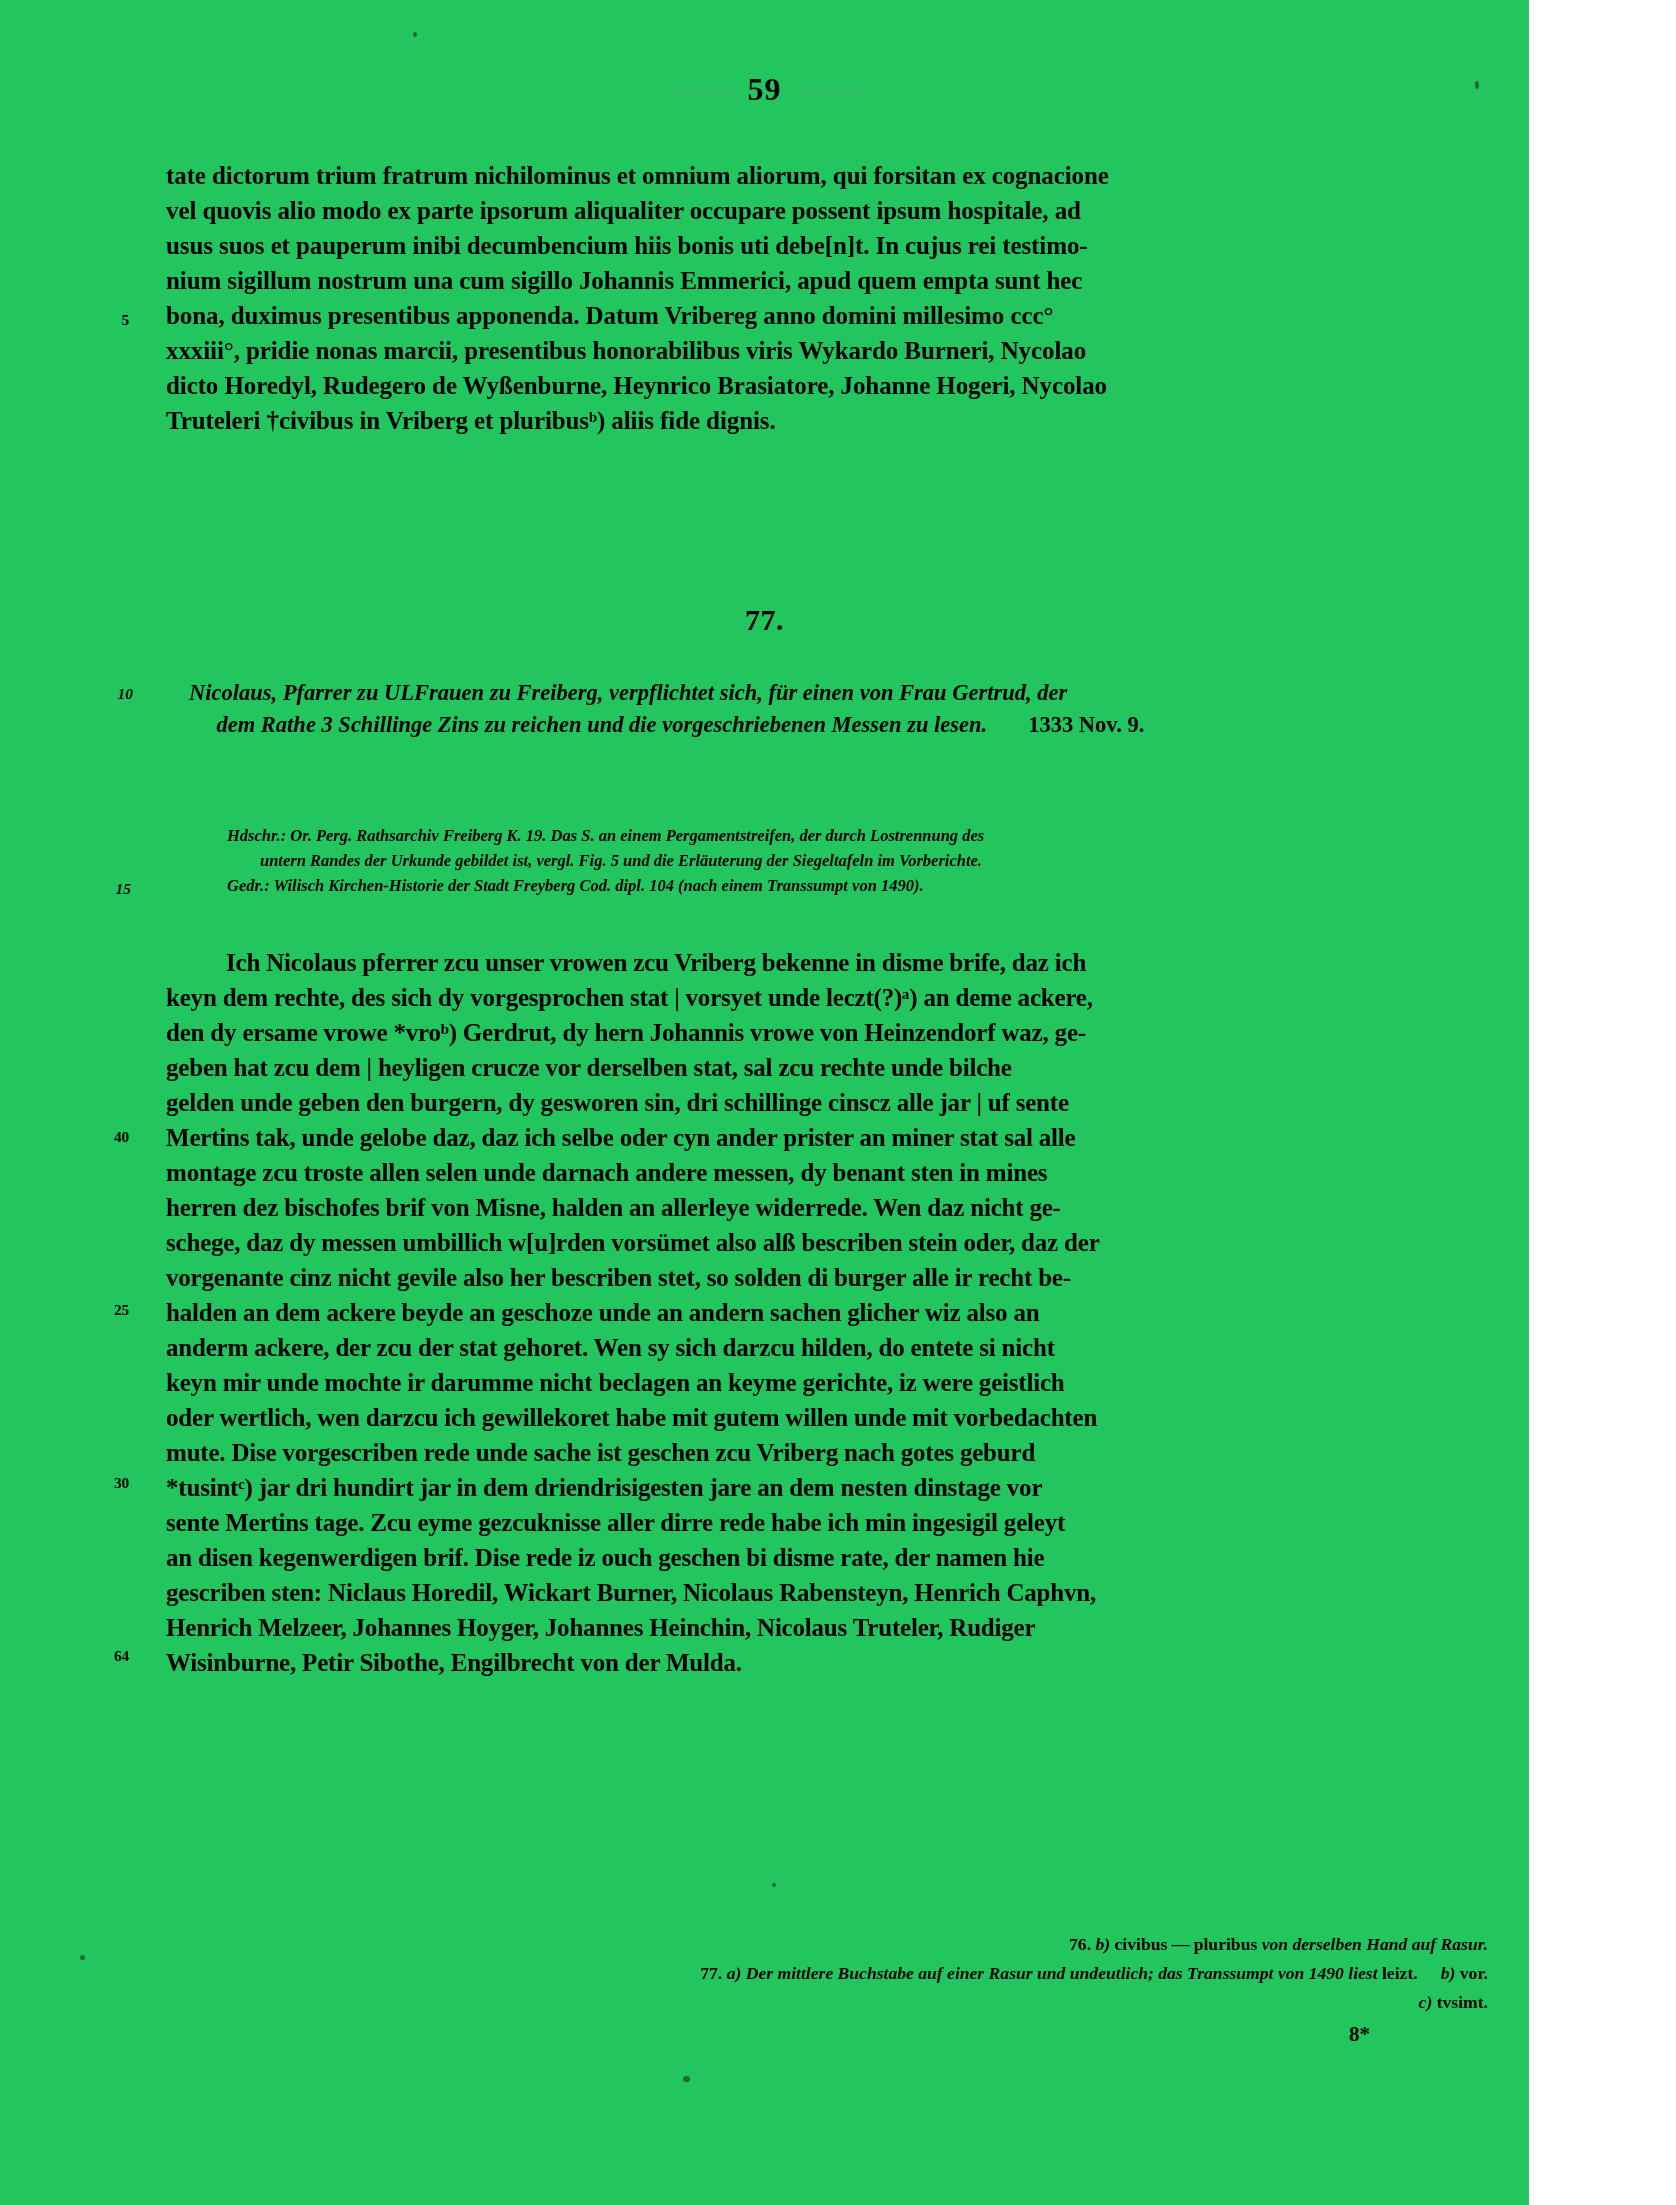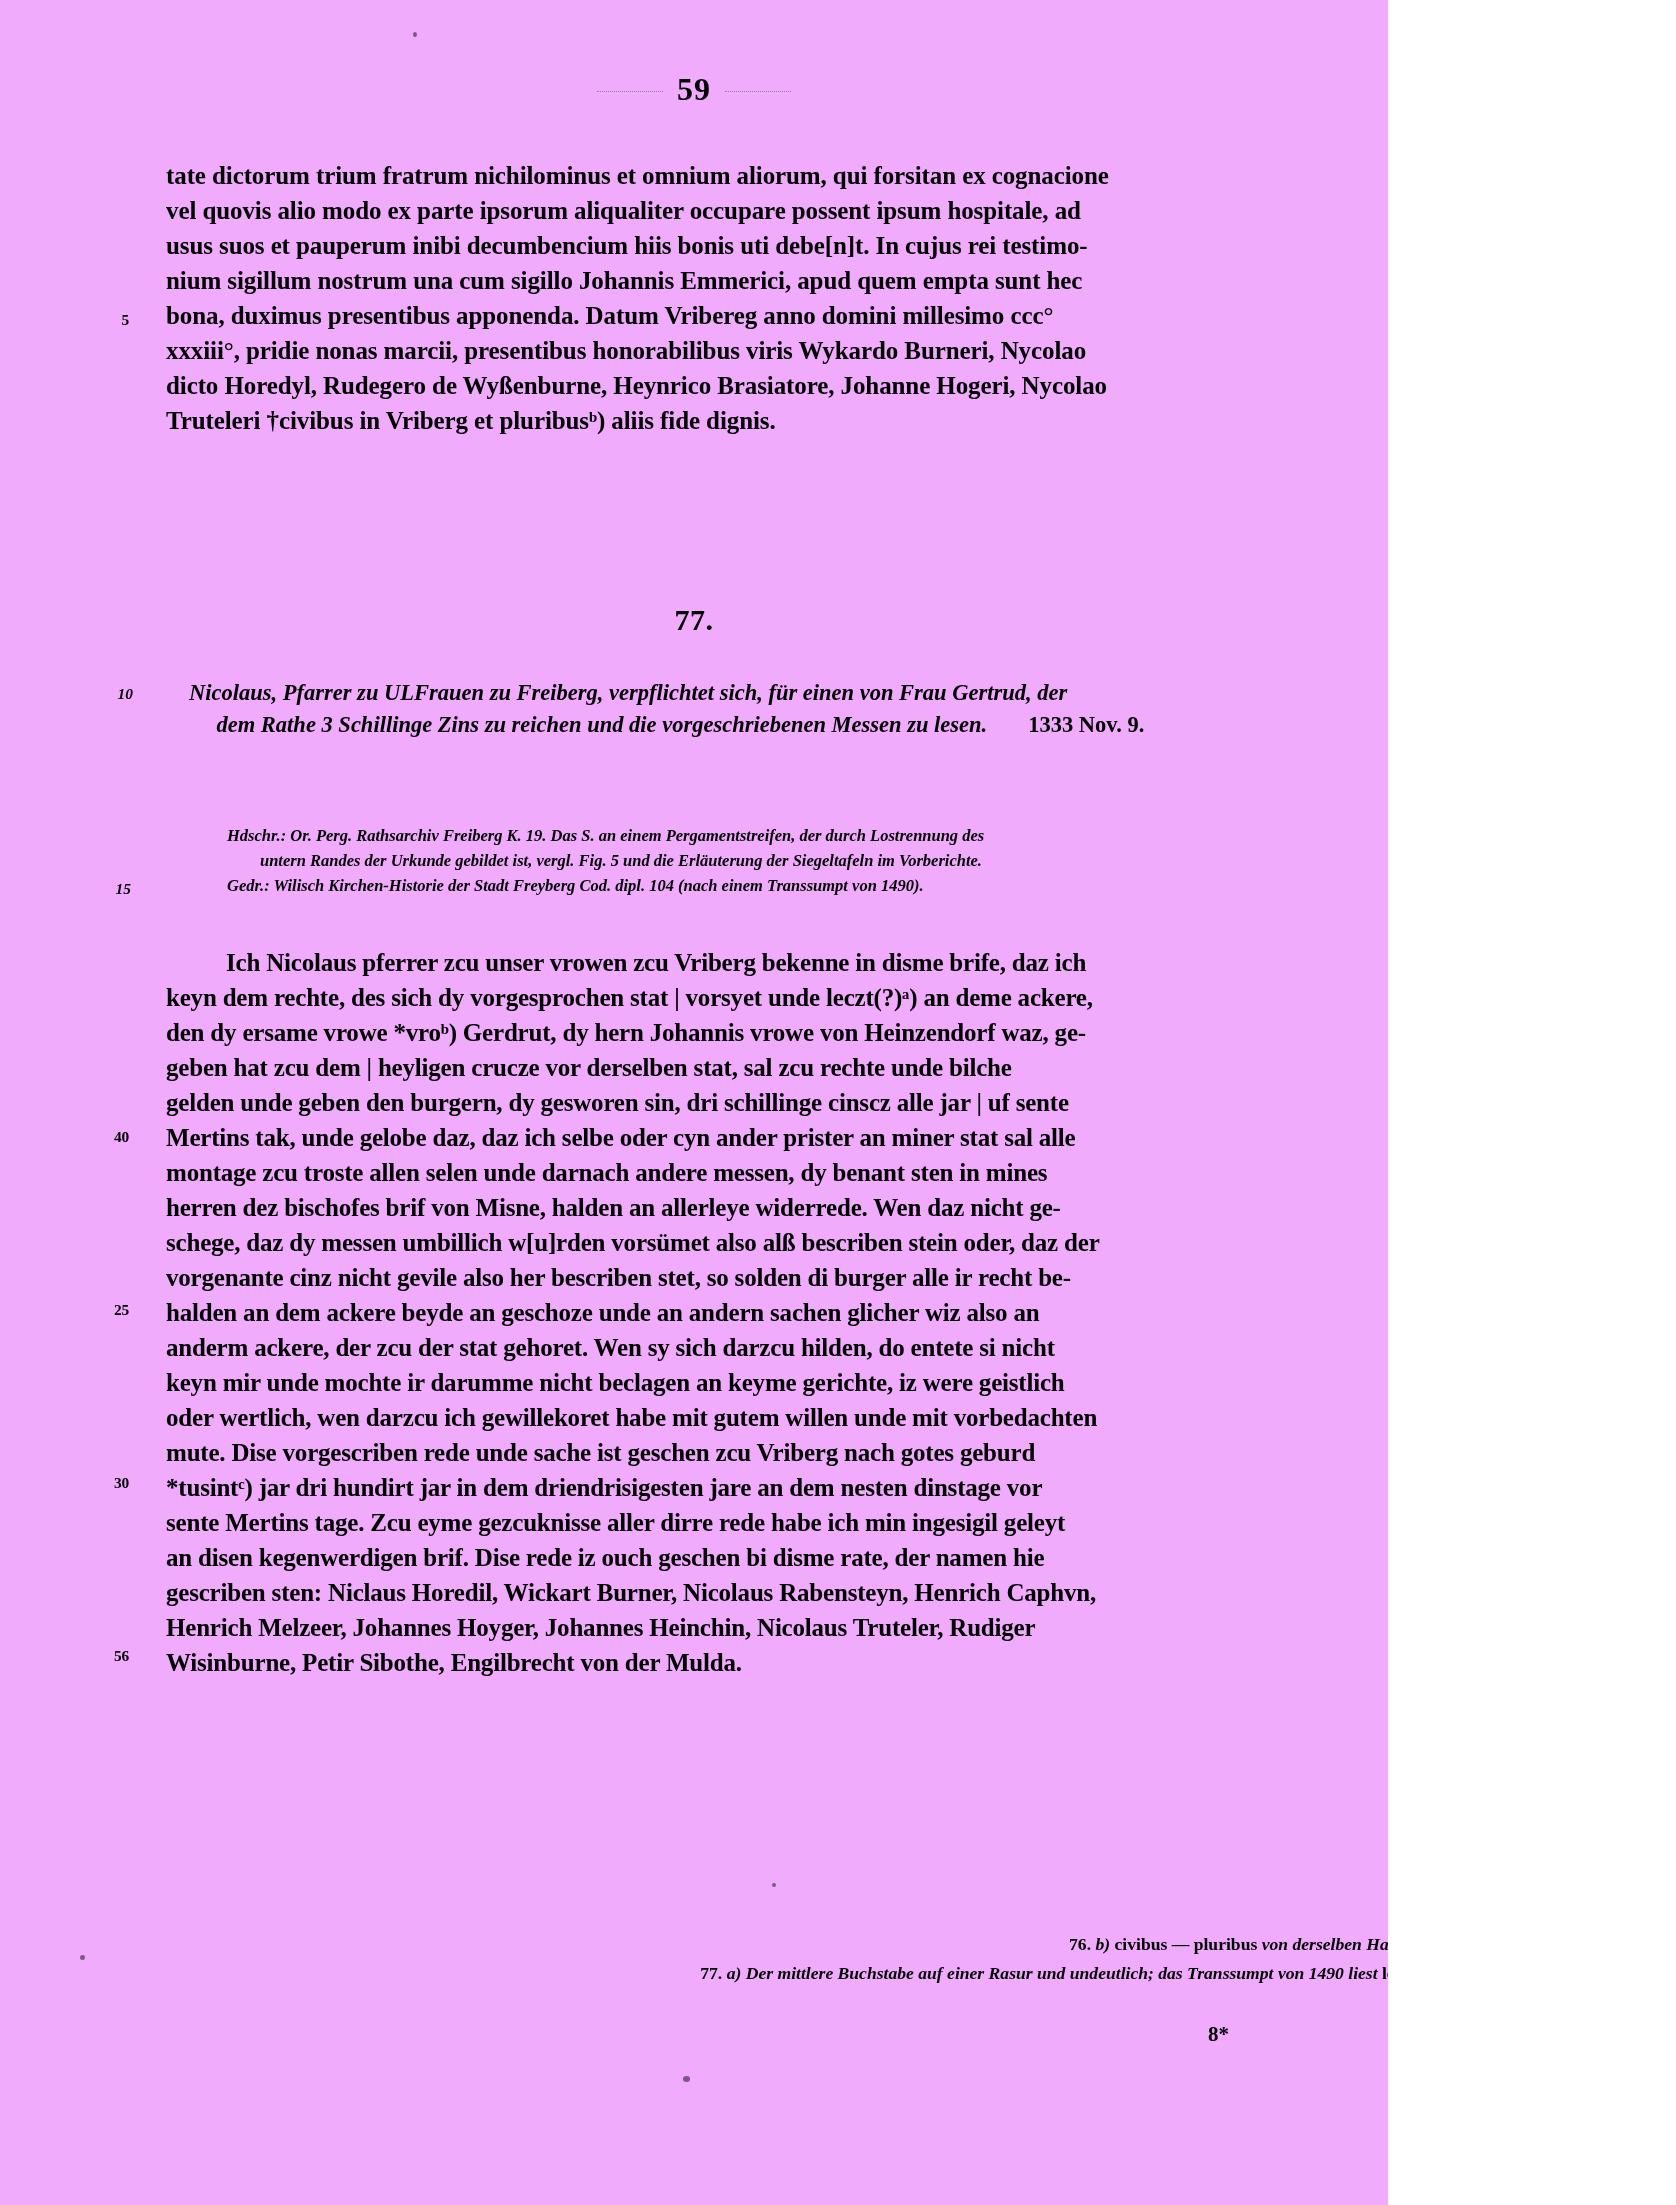--- a/index.html
+++ b/index.html
@@ -3,23 +3,23 @@
 <meta charset="utf-8">
 <title>Codex diplomaticus page 59</title>
 <style>
   html, body {
     margin: 0;
     padding: 0;
     background: #ffffff;
   }
   .page {
     position: relative;
-    width: 1388px;
+    width: 1529px;
     height: 2205px;
-    background: #f0abfc;
+    background: #22c55e;
     font-family: "Liberation Serif", "DejaVu Serif", serif;
     color: #000000;
     overflow: hidden;
   }
 
   
   .page-header {
     position: absolute;
     top: 71px;
     left: 0;
@@ -186,21 +186,21 @@
     <span class="line">Hdschr.: Or. Perg. Rathsarchiv Freiberg K. 19.   Das S. an einem Pergamentstreifen, der durch Lostrennung des</span>
     <span class="line app-indent">untern Randes der Urkunde gebildet ist, vergl. Fig. 5 und die Erläuterung der Siegeltafeln im Vorberichte.</span>
     <span class="line">Gedr.: Wilisch Kirchen-Historie der Stadt Freyberg Cod. dipl. 104 (nach einem Transsumpt von 1490).</span>
   </div>
 
   <div class="textblock body-german" style="top:945px;">
 
     <span class="lnum" style="left:-51px; top:174px;">40</span>
     <span class="lnum" style="left:-51px; top:347px;">25</span>
     <span class="lnum" style="left:-51px; top:520px;">30</span>
-    <span class="lnum" style="left:-51px; top:693px;">56</span>
+    <span class="lnum" style="left:-51px; top:693px;">64</span>
 
     <span class="line indent-para">Ich Nicolaus pferrer zcu unser vrowen zcu Vriberg bekenne in disme brife, daz ich</span>
     <span class="line">keyn dem rechte, des sich dy vorgesprochen stat | vorsyet unde leczt(?)ᵃ) an deme ackere,</span>
     <span class="line">den dy ersame vrowe *vroᵇ) Gerdrut, dy hern Johannis vrowe von Heinzendorf waz, ge-</span>
     <span class="line">geben hat zcu dem | heyligen crucze vor derselben stat, sal zcu rechte unde bilche</span>
     <span class="line">gelden unde geben den burgern, dy gesworen sin, dri schillinge cinscz alle jar | uf sente</span>
     <span class="line">Mertins tak, unde gelobe daz, daz ich selbe oder cyn ander prister an miner stat sal alle</span>
     <span class="line">montage zcu troste allen selen unde darnach andere messen, dy benant sten in mines</span>
     <span class="line">herren dez bischofes brif von Misne, halden an allerleye widerrede.   Wen daz nicht ge-</span>
     <span class="line">schege, daz dy messen umbillich w[u]rden vorsümet also alß bescriben stein oder, daz der</span>

